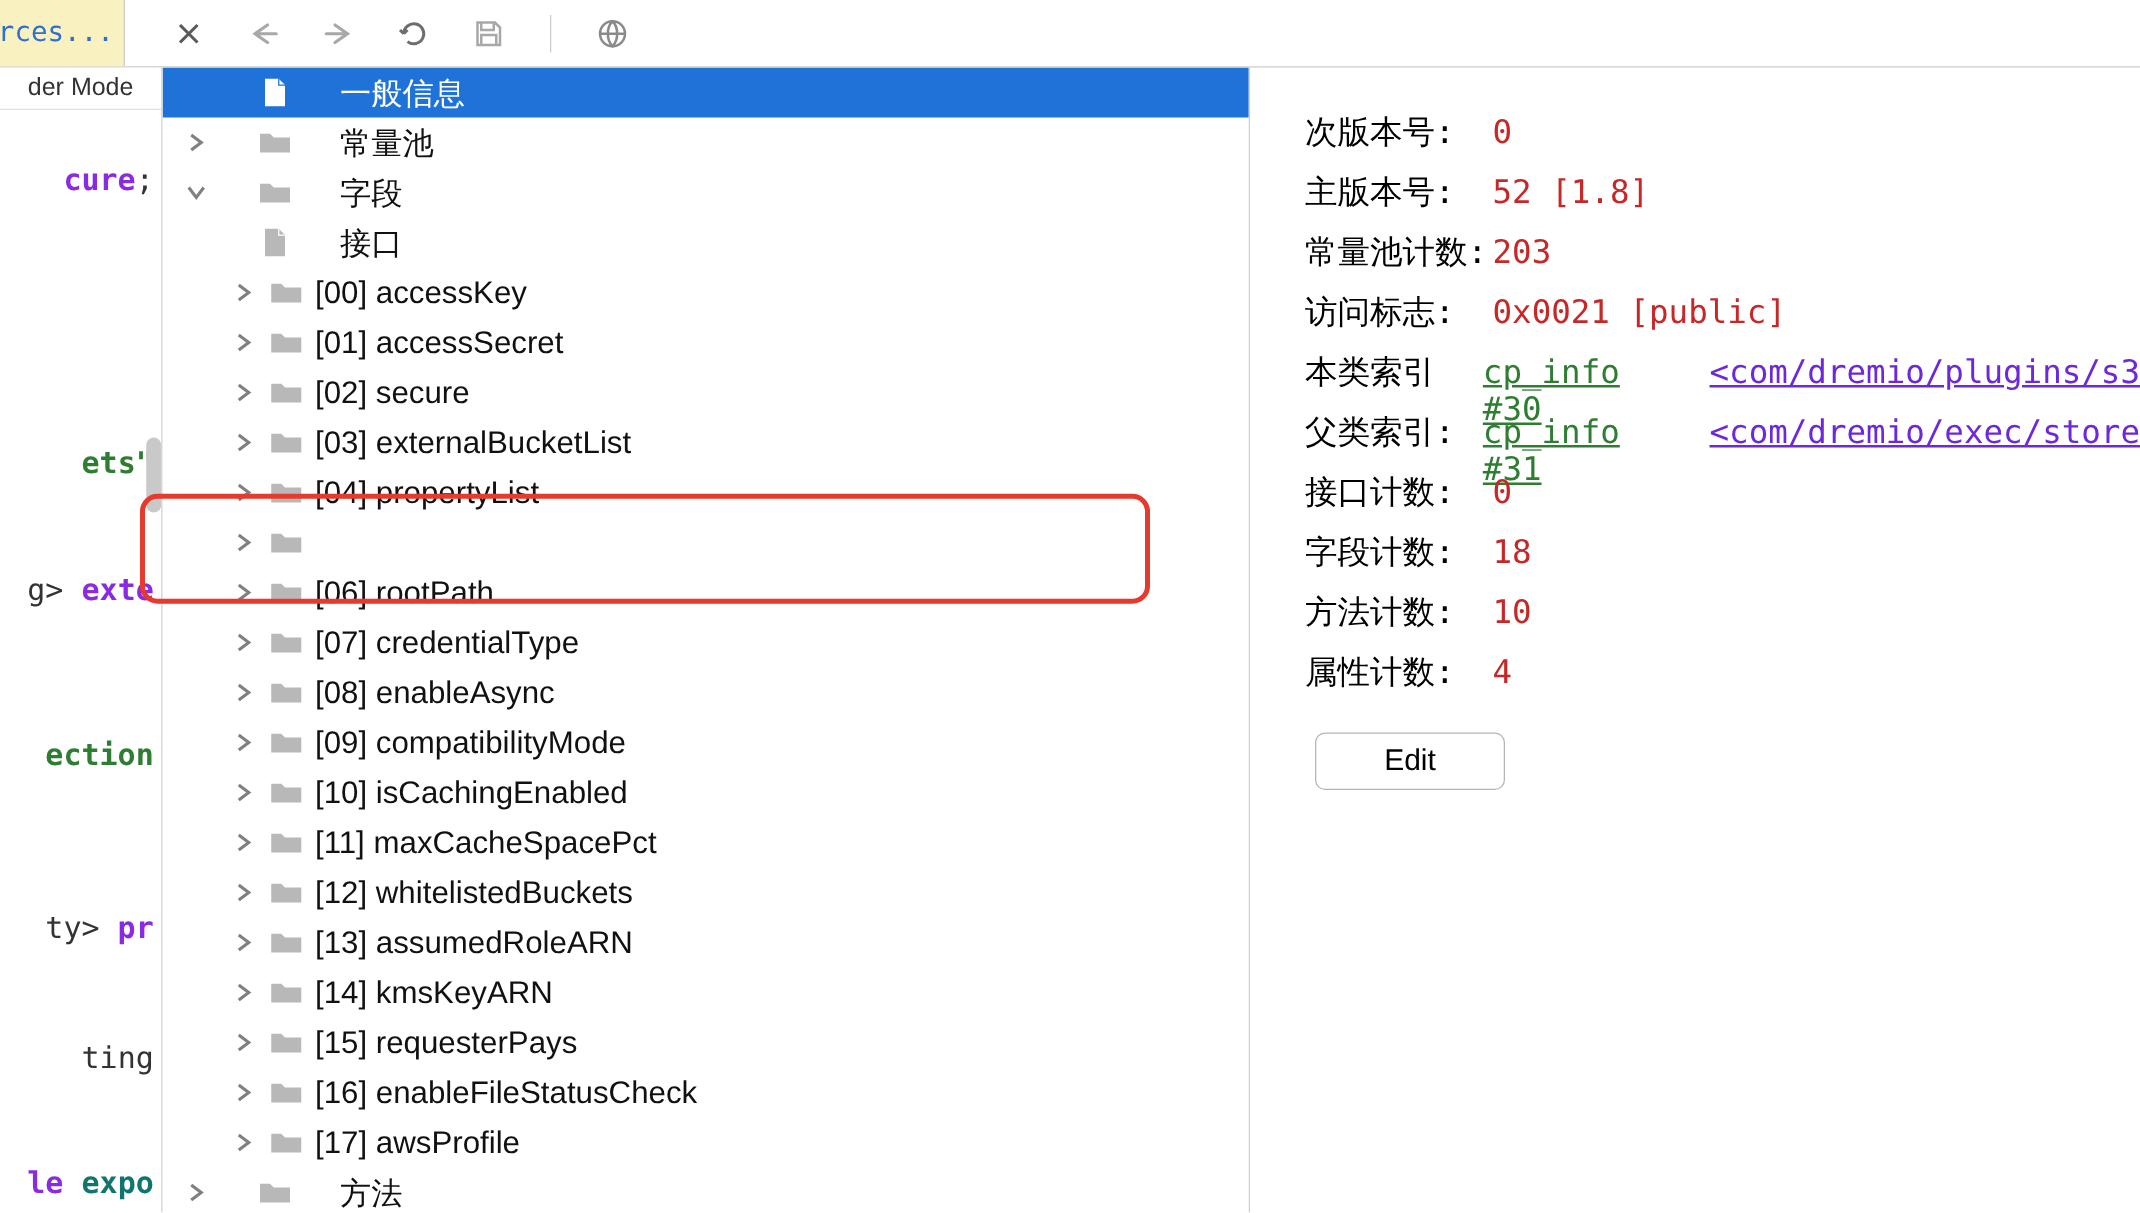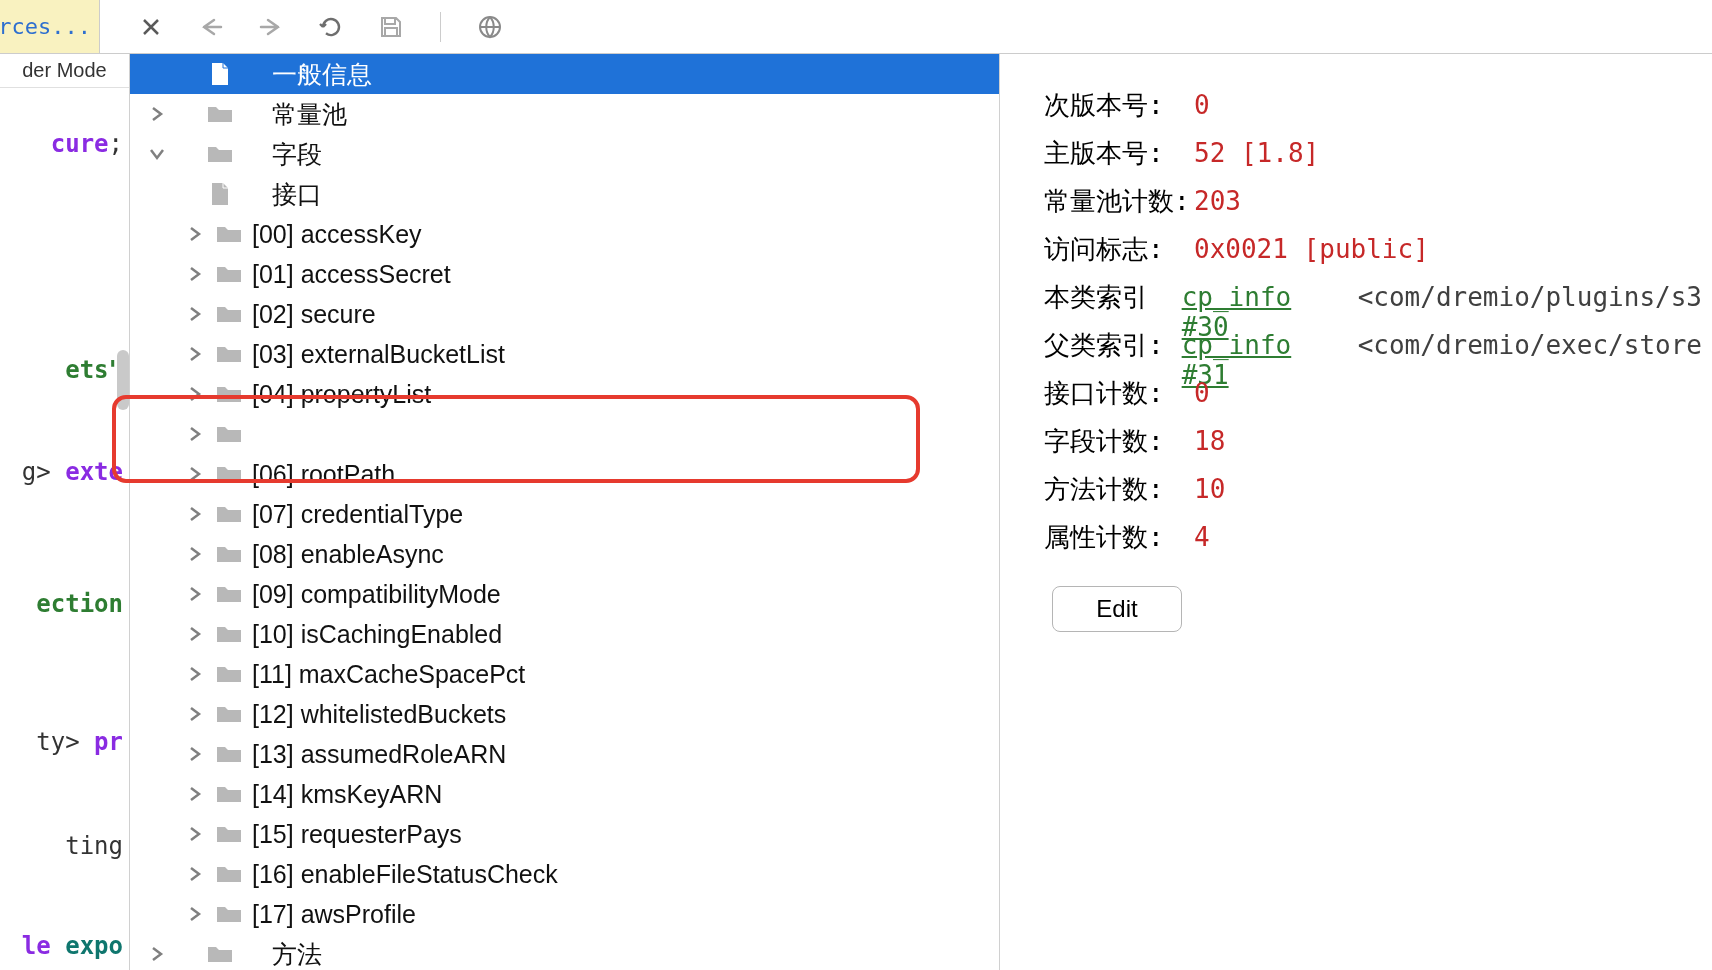--- a/index.html
+++ b/index.html
@@ -21,27 +21,27 @@
   .tree-col { width: 870px; border-right: 1px solid #d0d0d0; overflow: hidden; font-family: -apple-system, "Helvetica Neue", Arial, sans-serif; }
   .tree-row { display: flex; align-items: center; height: 40px; padding-left: 16px; gap: 10px; font-size: 25px; color: #111; }
   .tree-row.selected { background: #1f72d8; color: #fff; }
   .tree-row .chev { width: 22px; display: flex; justify-content: center; color: #808080; font-size: 18px; }
   .tree-row.selected .chev { color: #fff; }
   .tree-row .ico { width: 26px; height: 22px; display: flex; align-items: center; justify-content: center; }
   .tree-row .label { white-space: nowrap; }
   .indent1 { padding-left: 16px; gap: 39px; }
   .indent2 { padding-left: 54px; }
   .highlight-box { position: absolute; border: 4px solid #e63a2e; border-radius: 14px; pointer-events: none; }
-  .detail-col { flex: 1; padding: 34px 10px 0 44px; font-family: Menlo, Consolas, monospace; font-size: 26px; position: relative; overflow: hidden; }
+  .detail-col { flex: 1; padding: 34px 0 0 44px; font-family: Menlo, Consolas, monospace; font-size: 26px; position: relative; overflow: hidden; }
   .drow { display: flex; align-items: baseline; height: 48px; }
   .dlab { width: 150px; color: #000; white-space: nowrap; }
   .dval { color: #c62828; }
   .dlink { color: #2e7d32; text-decoration: underline; margin-right: 18px; cursor: pointer; }
-  .dsuffix { color: #404040; white-space: nowrap; }
-  .edit-btn { margin-top: 18px; margin-left: 8px; width: 130px; height: 46px; border: 1px solid #b5b5b5; background: #fff; border-radius: 8px; font-size: 24px; font-family: -apple-system, Arial, sans-serif; cursor: pointer; }
+  .dsuffix { color: #6d28d9; white-space: nowrap; text-decoration: underline; }
+  .edit-btn { margin-top: 18px; margin-left: 8px; width: 152px; height: 46px; border: 1px solid #b5b5b5; background: #fff; border-radius: 8px; font-size: 24px; font-family: -apple-system, Arial, sans-serif; cursor: pointer; }
   svg { overflow: visible; }
 </style>
 </head>
 <body>
 
 <div class="app">
 
   <div class="toolbar">
     <div class="left-tab">urces...</div>
     <div class="tb-icons">

